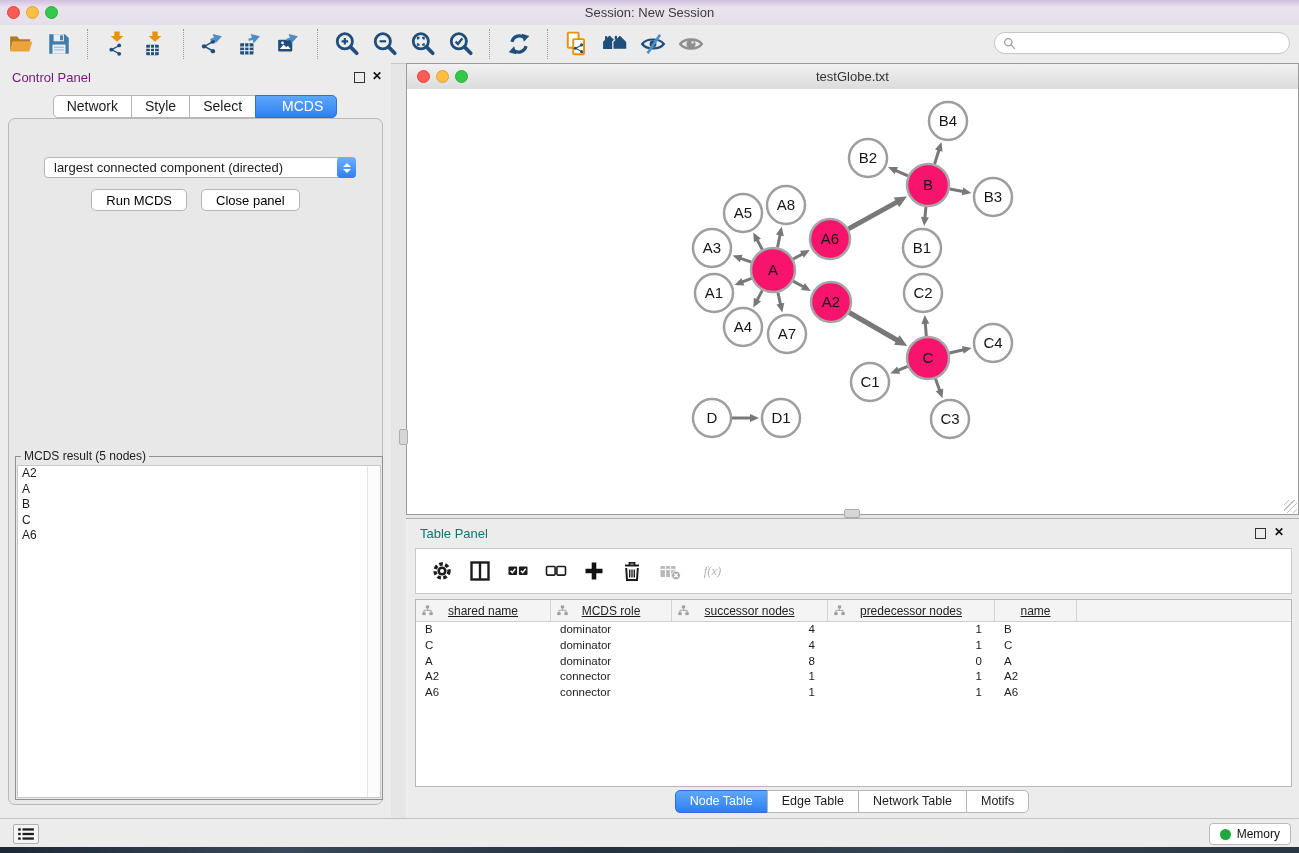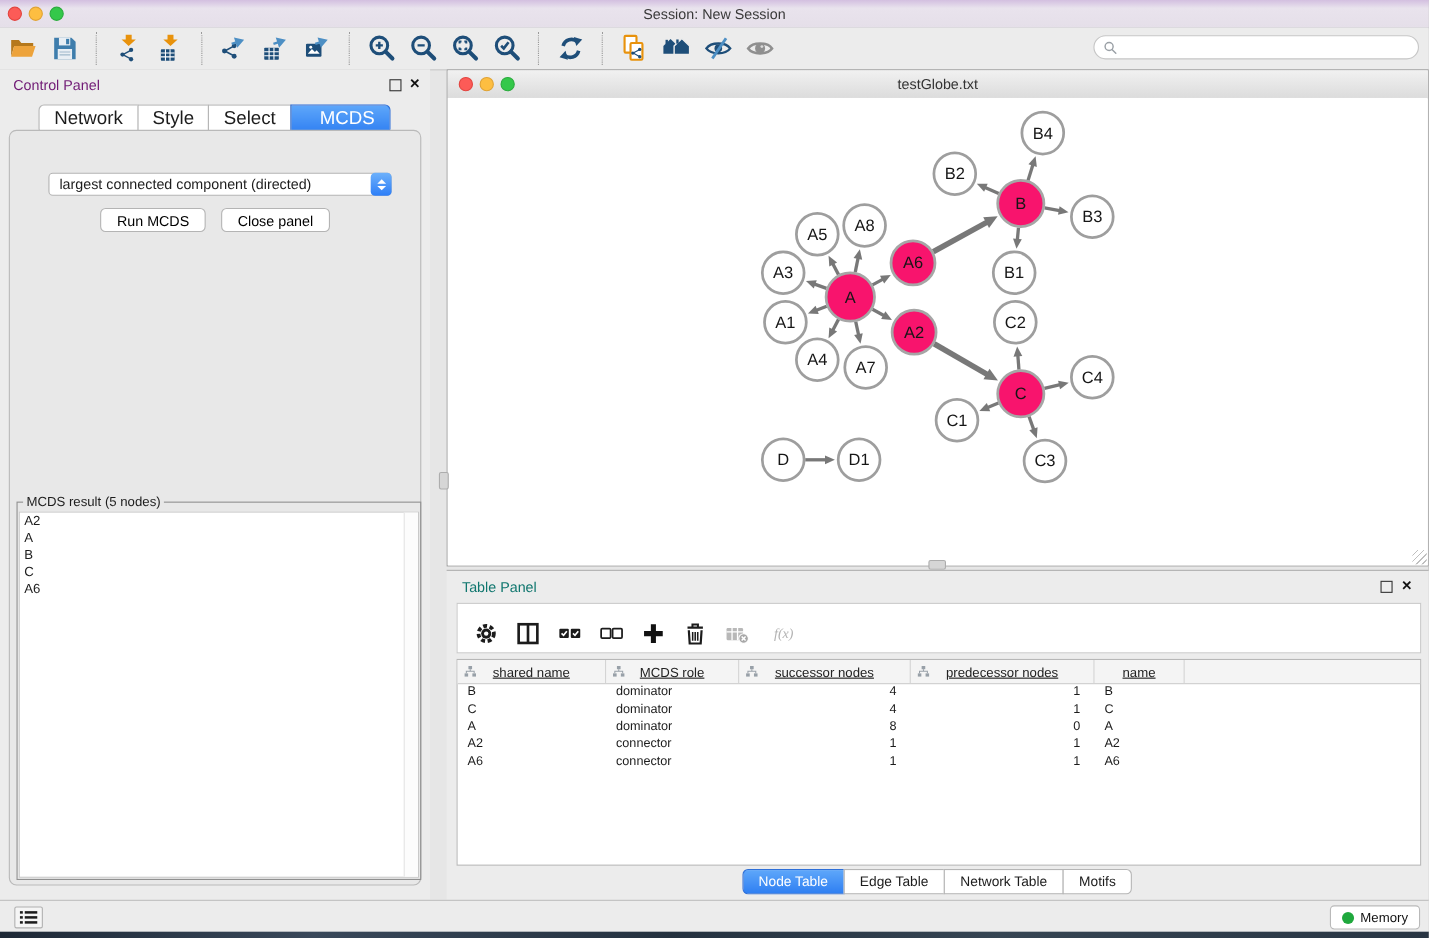--- a/index.html
+++ b/index.html
@@ -29,21 +29,21 @@
   
   .control-panel{position:absolute;left:0;top:63px;width:391px;height:755px;background:#ececec;}
   .cp-head{position:absolute;left:0;top:0;width:100%;height:28px;}
   .cp-title{position:absolute;left:12px;top:7px;font-size:13px;color:#701a75;}
   .panel-float{position:absolute;width:9px;height:9px;border:1.5px solid #333;top:9px;}
   .cp-head .panel-float{right:26px;}
   .panel-close{position:absolute;top:6px;font-size:12px;font-weight:700;color:#111;}
   .panel-close::before{content:"\2715";}
   .cp-head .panel-close{right:9px;}
   .cp-tabs{position:absolute;left:0;top:32px;width:100%;display:flex;justify-content:center;}
-  .tab{font-size:17px;padding:2px 13px 3px;background:#fff;border:1px solid #b6b6b6;color:#1c1c1c;
+  .tab{font-size:14px;padding:2px 13px 3px;background:#fff;border:1px solid #b6b6b6;color:#1c1c1c;
     margin-left:-1px;cursor:default;}
   .tab.first{border-radius:5px 0 0 5px;}
   .tab.last{border-radius:0 5px 5px 0;padding-left:26px;}
   .tab.active{background:linear-gradient(#5ea7fa,#2f7ff2);border-color:#2e6fd8;color:#fff;}
   .cp-box{position:absolute;left:8px;top:55px;width:375px;height:687px;background:#e8e8e8;
     border:1px solid #b9b9b9;border-radius:7px;box-sizing:border-box;}
   .opt-label{position:absolute;left:0;right:0;top:15px;text-align:center;font-size:13px;}
   .dropdown{position:absolute;left:35px;top:38px;width:312px;height:21px;background:#fff;
     border:1px solid #b4b4b4;border-radius:4px;box-sizing:border-box;}
   .dd-text{position:absolute;left:9px;top:2px;font-size:13px;white-space:nowrap;}
@@ -79,21 +79,21 @@
     border:1px solid #adadad;border-radius:2px;}
   .hhandle{position:absolute;left:844px;top:509px;width:14px;height:7px;background:#d6d6d6;
     border:1px solid #adadad;border-radius:2px;}
   
   .table-panel{position:absolute;left:406px;top:518px;width:893px;height:300px;background:#ececec;
     border-top:1px solid #b0b0b0;box-sizing:border-box;}
   .tp-title{position:absolute;left:14px;top:7px;font-size:13px;color:#0f766e;}
   .table-panel .panel-float{right:33px;top:9px;}
   .table-panel .panel-close{right:15px;top:6px;}
   .tp-toolbar{position:absolute;left:9px;top:29px;width:877px;height:46px;background:#fff;
-    border:1px solid #c9c9c9;box-sizing:border-box;display:flex;align-items:flex-end;padding-left:12px;gap:11px;}
+    border:1px solid #c9c9c9;box-sizing:border-box;display:flex;align-items:center;padding-left:12px;gap:11px;}
   .t2btn{width:27px;height:34px;border:none;background:transparent;display:flex;align-items:center;
     justify-content:center;padding:0;cursor:default;}
   .t2btn.wide{width:42px;}
   .tbl{position:absolute;left:9px;top:80px;width:877px;height:188px;background:#fff;
     border:1px solid #b7b7b7;box-sizing:border-box;}
   .thead{position:absolute;left:0;top:0;right:0;height:21px;background:#f4f4f4;
     border-bottom:1px solid #cfcfcf;display:flex;text-decoration:underline;}
   .th{position:relative;height:21px;border-right:1px solid #d4d4d4;display:flex;align-items:center;
     justify-content:center;font-size:12px;color:#222;box-sizing:border-box;}
   .th .sorticon{position:absolute;left:6px;top:5px;}

